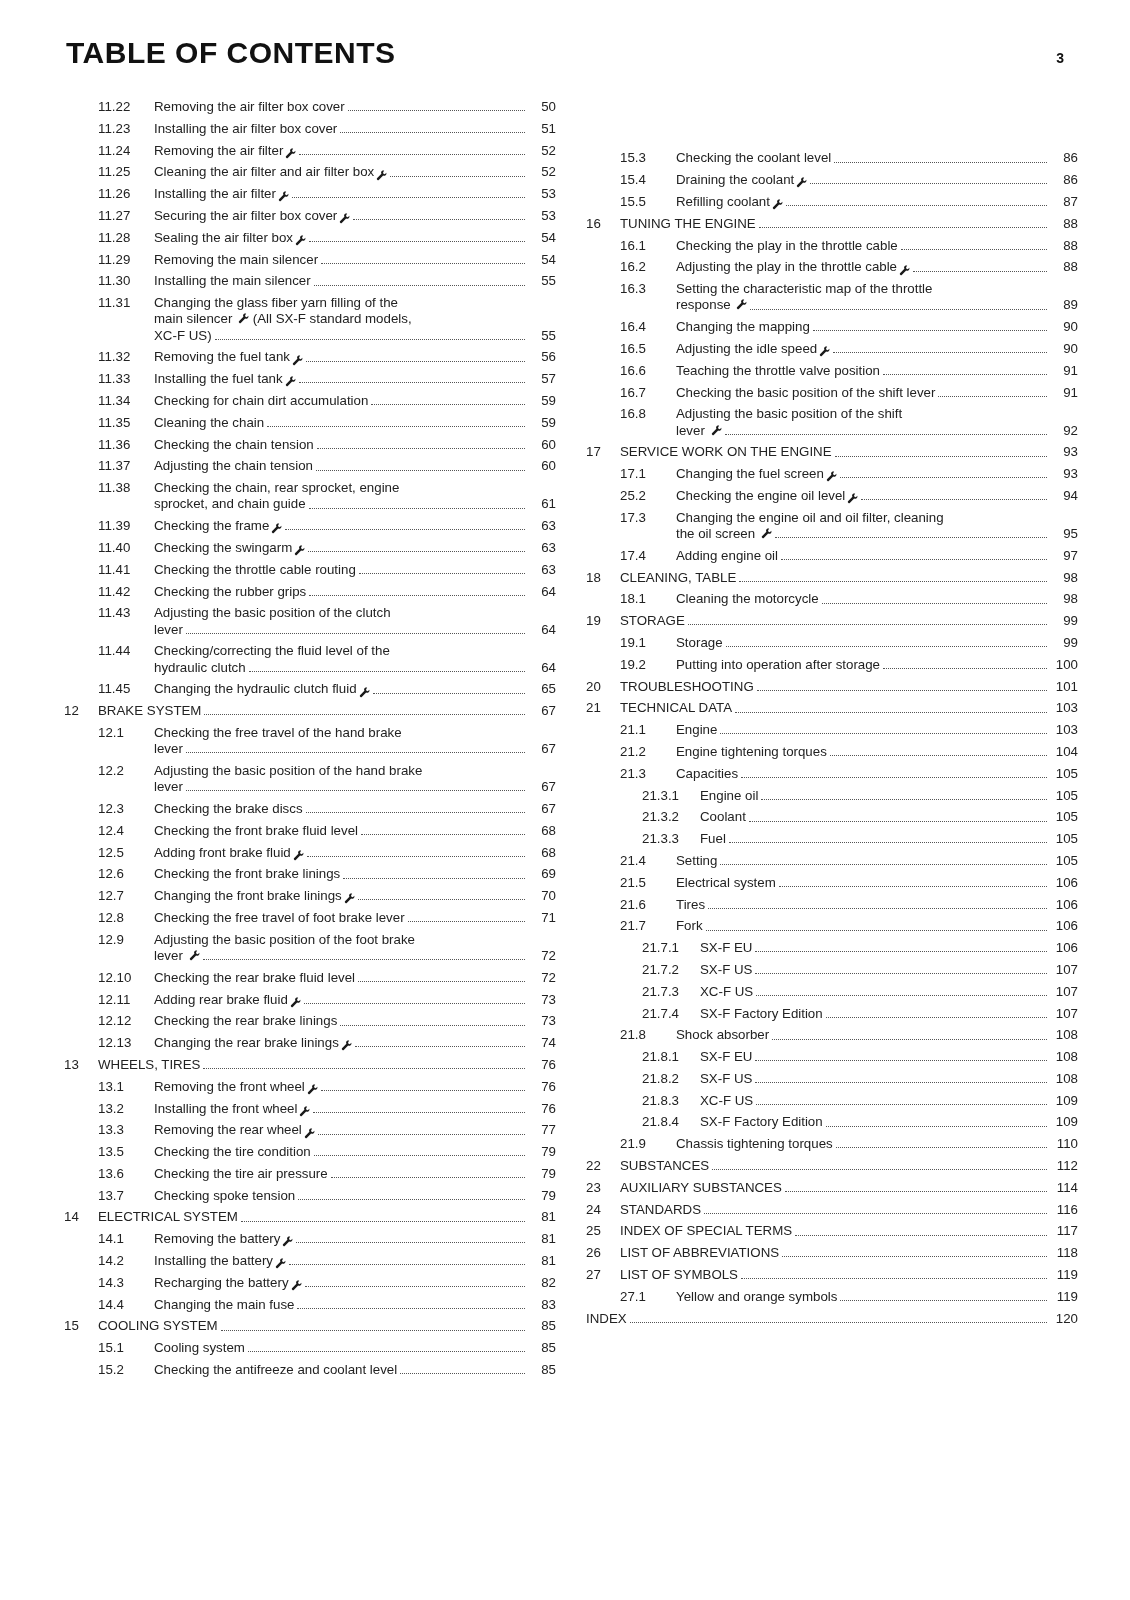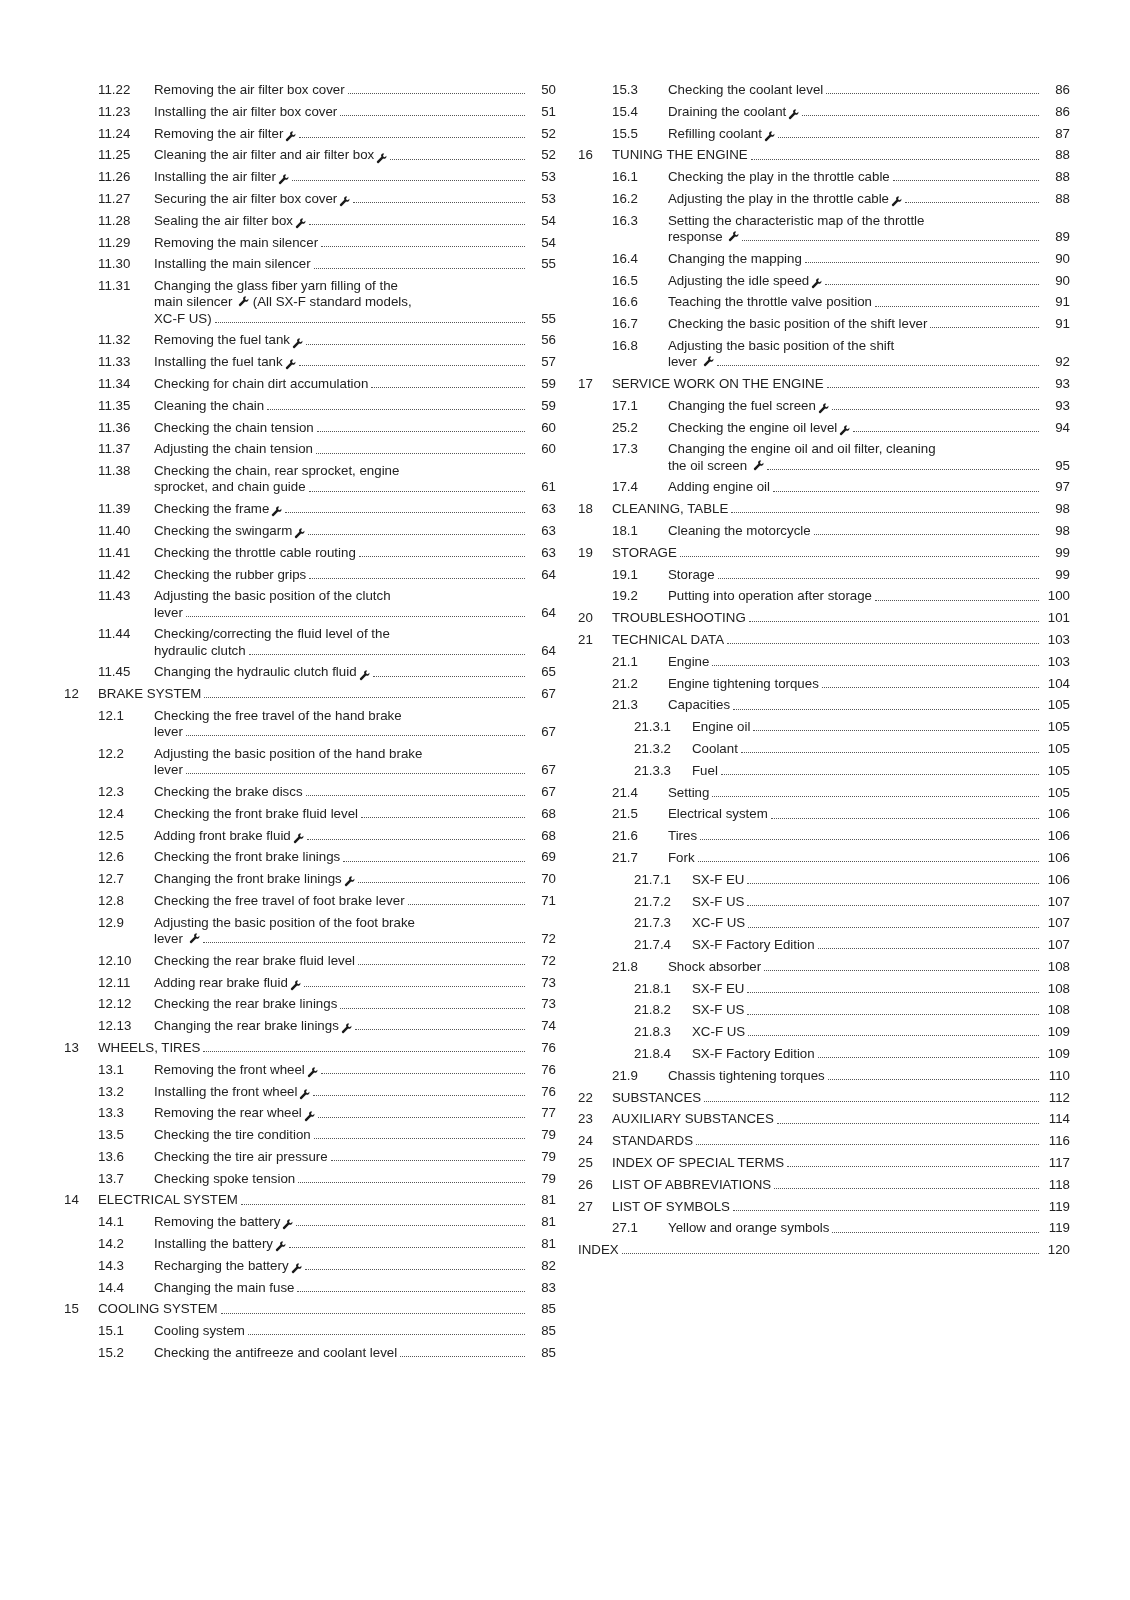--- a/index.html
+++ b/index.html
@@ -36,23 +36,24 @@
     color: #111111;
     text-transform: uppercase;
   }
   .page-number {
     font-size: 14px;
     font-weight: bold;
     color: #111111;
   }
   .columns {
     display: flex;
-    gap: 22px;
-    margin-top: 46px;
+    gap: 30px;
+    margin-top: 29px;
     padding: 0 6px;
+    align-items: center;
   }
   .column {
     width: 492px;
     flex: 0 0 492px;
   }
   .toc-entry {
     display: flex;
     align-items: flex-start;
     font-size: 13.3px;
     line-height: 16.2px;
@@ -113,20 +114,24 @@
     position: relative;
     margin-left: 2px;
     vertical-align: -1px;
   }
   .wrench svg { display:block; }
 </style>
 </head>
 <body>
 
 <div class="page">
+  <div class="header">
+    <div class="page-title">TABLE OF CONTENTS</div>
+    <div class="page-number">3</div>
+  </div>
   <div class="columns">
     <div class="column" id="col-0">
         <div class="toc-entry lvl2">
           <div class="num">11.22</div>
           <div class="body">
             <span class="label">Removing the air filter box cover</span>
             <span class="dots"></span>
             <span class="pg">50</span>
           </div>
         </div>

